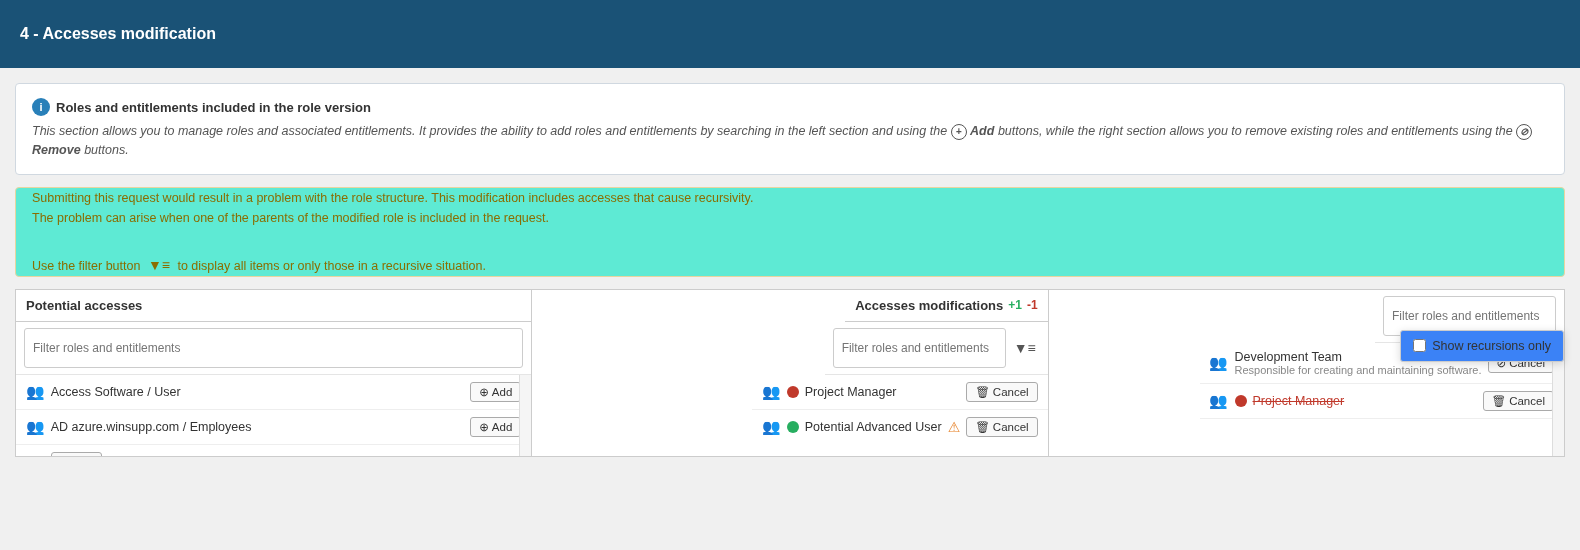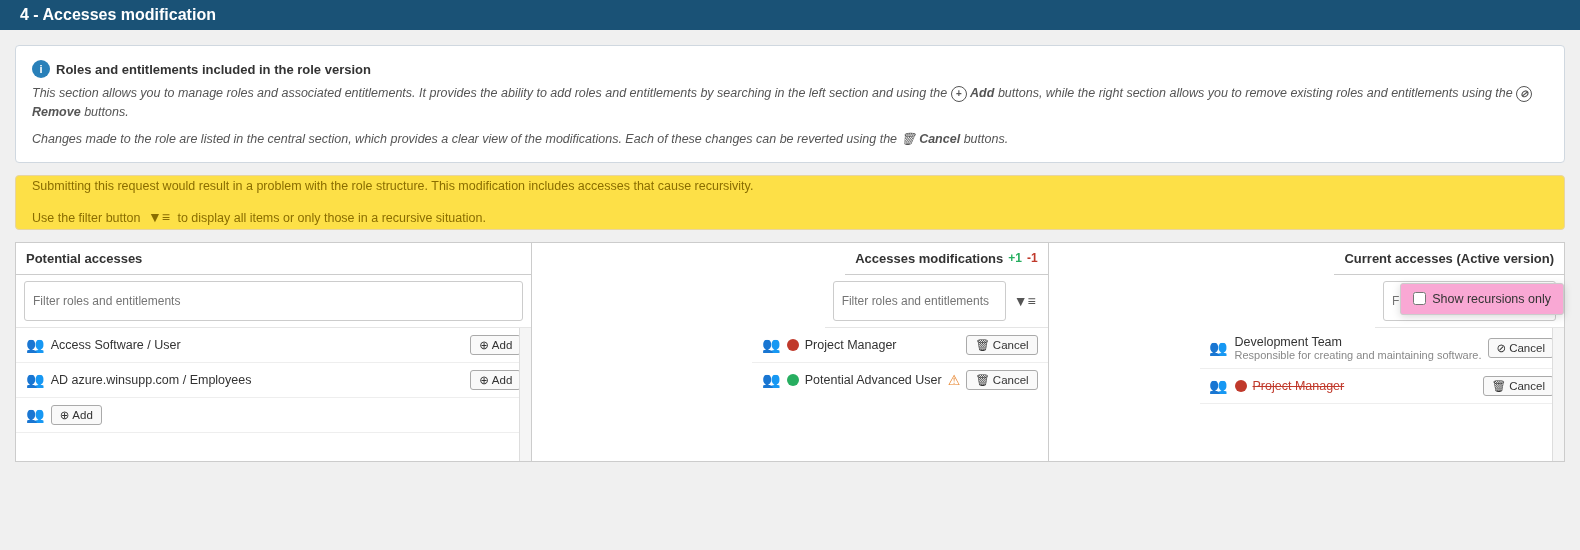--- a/index.html
+++ b/index.html
@@ -1,21 +1,21 @@
 <!DOCTYPE html>
 <html><head>
   <meta charset="utf-8">
   <style>
     * { box-sizing: border-box; margin: 0; padding: 0; }
     body { font-family: Arial, sans-serif; font-size: 13px; background: #f0f0f0; color: #333; }
 
     .page-header {
       background: #1a5276;
       color: white;
-      padding: 6px 20px;
+      padding: 25px 20px;
       font-size: 16px;
       font-weight: bold;
     }
 
     .content-area {
       padding: 15px;
       display: flex;
       flex-direction: column;
       gap: 12px;
     }
@@ -74,36 +74,36 @@
     }
     .cancel-icon-inline {
       font-size: 12px;
     }
 
     
     .warning-box {
       border: 1px solid #e8d5a0;
       border-radius: 4px;
       padding: 0 16px;
-      background: #fde047;
+      background: #5eead4;
     }
     .warning-box p {
       font-size: 12.5px;
       line-height: 1.6;
       color: #8a6d00;
     }
     .warning-box .filter-line {
-      margin-top: 10px;
+      margin-top: 26px;
     }
 
     
     .three-col {
       display: flex;
       gap: 0;
-      height: 220px;
+      height: 168px;
     }
     .col-panel {
       flex: 1;
       border: 1px solid #ccc;
       background: #fff;
       display: flex;
       flex-direction: column;
       position: relative;
     }
     .col-panel + .col-panel {
@@ -246,21 +246,21 @@
       color: #e67e22;
       font-size: 14px;
       flex-shrink: 0;
     }
 
     
     .dropdown-popup {
       position: absolute;
       right: 0;
       top: 40px;
-      background: #f9a8d4;
+      background: #3b82f6;
       border: 1px solid #ccc;
       border-radius: 3px;
       box-shadow: 0 2px 8px rgba(0,0,0,0.15);
       padding: 8px 12px;
       z-index: 100;
       white-space: nowrap;
       display: flex;
       align-items: center;
       gap: 6px;
       font-size: 12.5px;
@@ -295,30 +295,25 @@
     </div>
     <p>
       <span>This section allows you to manage roles and associated entitlements. It provides the ability to add roles and entitlements by searching in the left section and using the</span>
       <span class="inline-icon add-icon-inline">+</span>
       <strong>Add</strong>
       <span>buttons, while the right section allows you to remove existing roles and entitlements using the</span>
       <span class="inline-icon remove-icon-inline">⊘</span>
       <strong>Remove</strong>
       <span>buttons.</span>
     </p>
-    <p style="margin-top:8px;">
-      <span>Changes made to the role are listed in the central section, which provides a clear view of the modifications. Each of these changes can be reverted using the</span>
-      <span class="cancel-icon-inline"> 🗑 </span>
-      <strong>Cancel</strong>
-      <span>buttons.</span>
-    </p>
   </div>
 
   <div class="warning-box">
     <p>Submitting this request would result in a problem with the role structure. This modification includes accesses that cause recursivity.</p>
+    <p>The problem can arise when one of the parents of the modified role is included in the request.</p>
     <p class="filter-line">
       <span>Use the filter button</span>
       <span style="font-size:14px; margin: 0 4px;">▼≡</span>
       <span>to display all items or only those in a recursive situation.</span>
     </p>
   </div>
 
   <div class="three-col">
 
     <div class="col-panel">
@@ -383,23 +378,20 @@
           <span class="warn-triangle">⚠</span>
           <button class="btn-cancel">
             <span>🗑</span>
             <span>Cancel</span>
           </button>
         </div>
       </div>
     </div>
 
     <div class="col-panel" style="position:relative;">
-      <div class="col-header">
-        <span>Current accesses (Active version)</span>
-      </div>
       <div class="filter-row">
         <input class="filter-input" type="text" placeholder="Filter roles and entitlements" style="">
       </div>
 
       <div class="dropdown-popup">
         <input type="checkbox" style="">
         <label>Show recursions only</label>
       </div>
       <div class="col-body" style="margin-top:0;">
         <div class="access-row">

